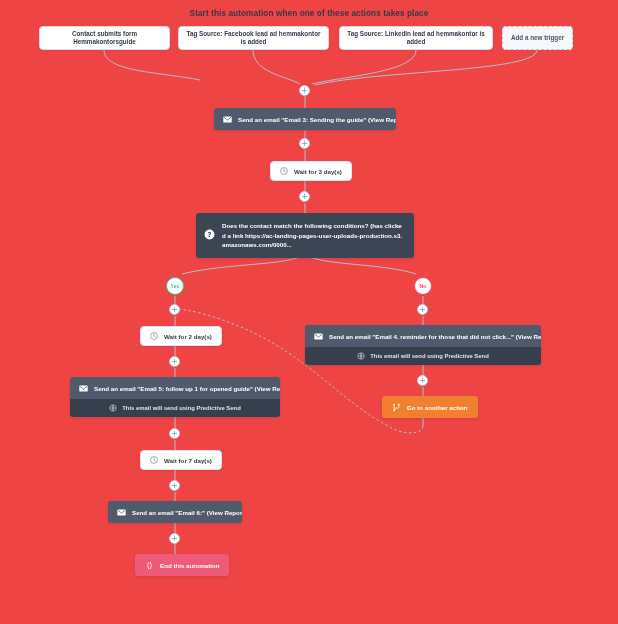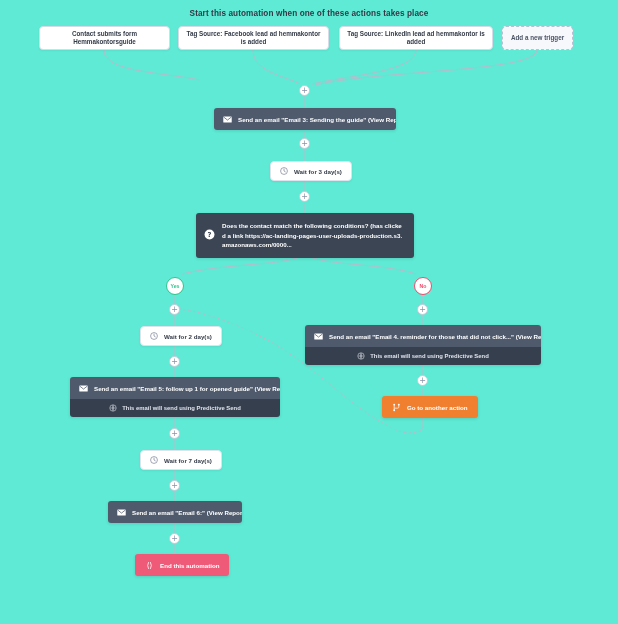--- a/index.html
+++ b/index.html
@@ -7,21 +7,21 @@
     margin: 0; padding: 0;
     width: 618px; height: 624px;
     background: #f7f8fc;
     font-family: "Liberation Sans", sans-serif;
     overflow: hidden;
   }
   #canvas {
     position: relative;
     width: 618px;
     height: 624px;
-    background: #5eead4;
+    background: #ef4444;
   }
   #wires {
     position: absolute;
     left: 0; top: 0;
     width: 618px; height: 624px;
     pointer-events: none;
   }
   .node { position: absolute; }
 
   

